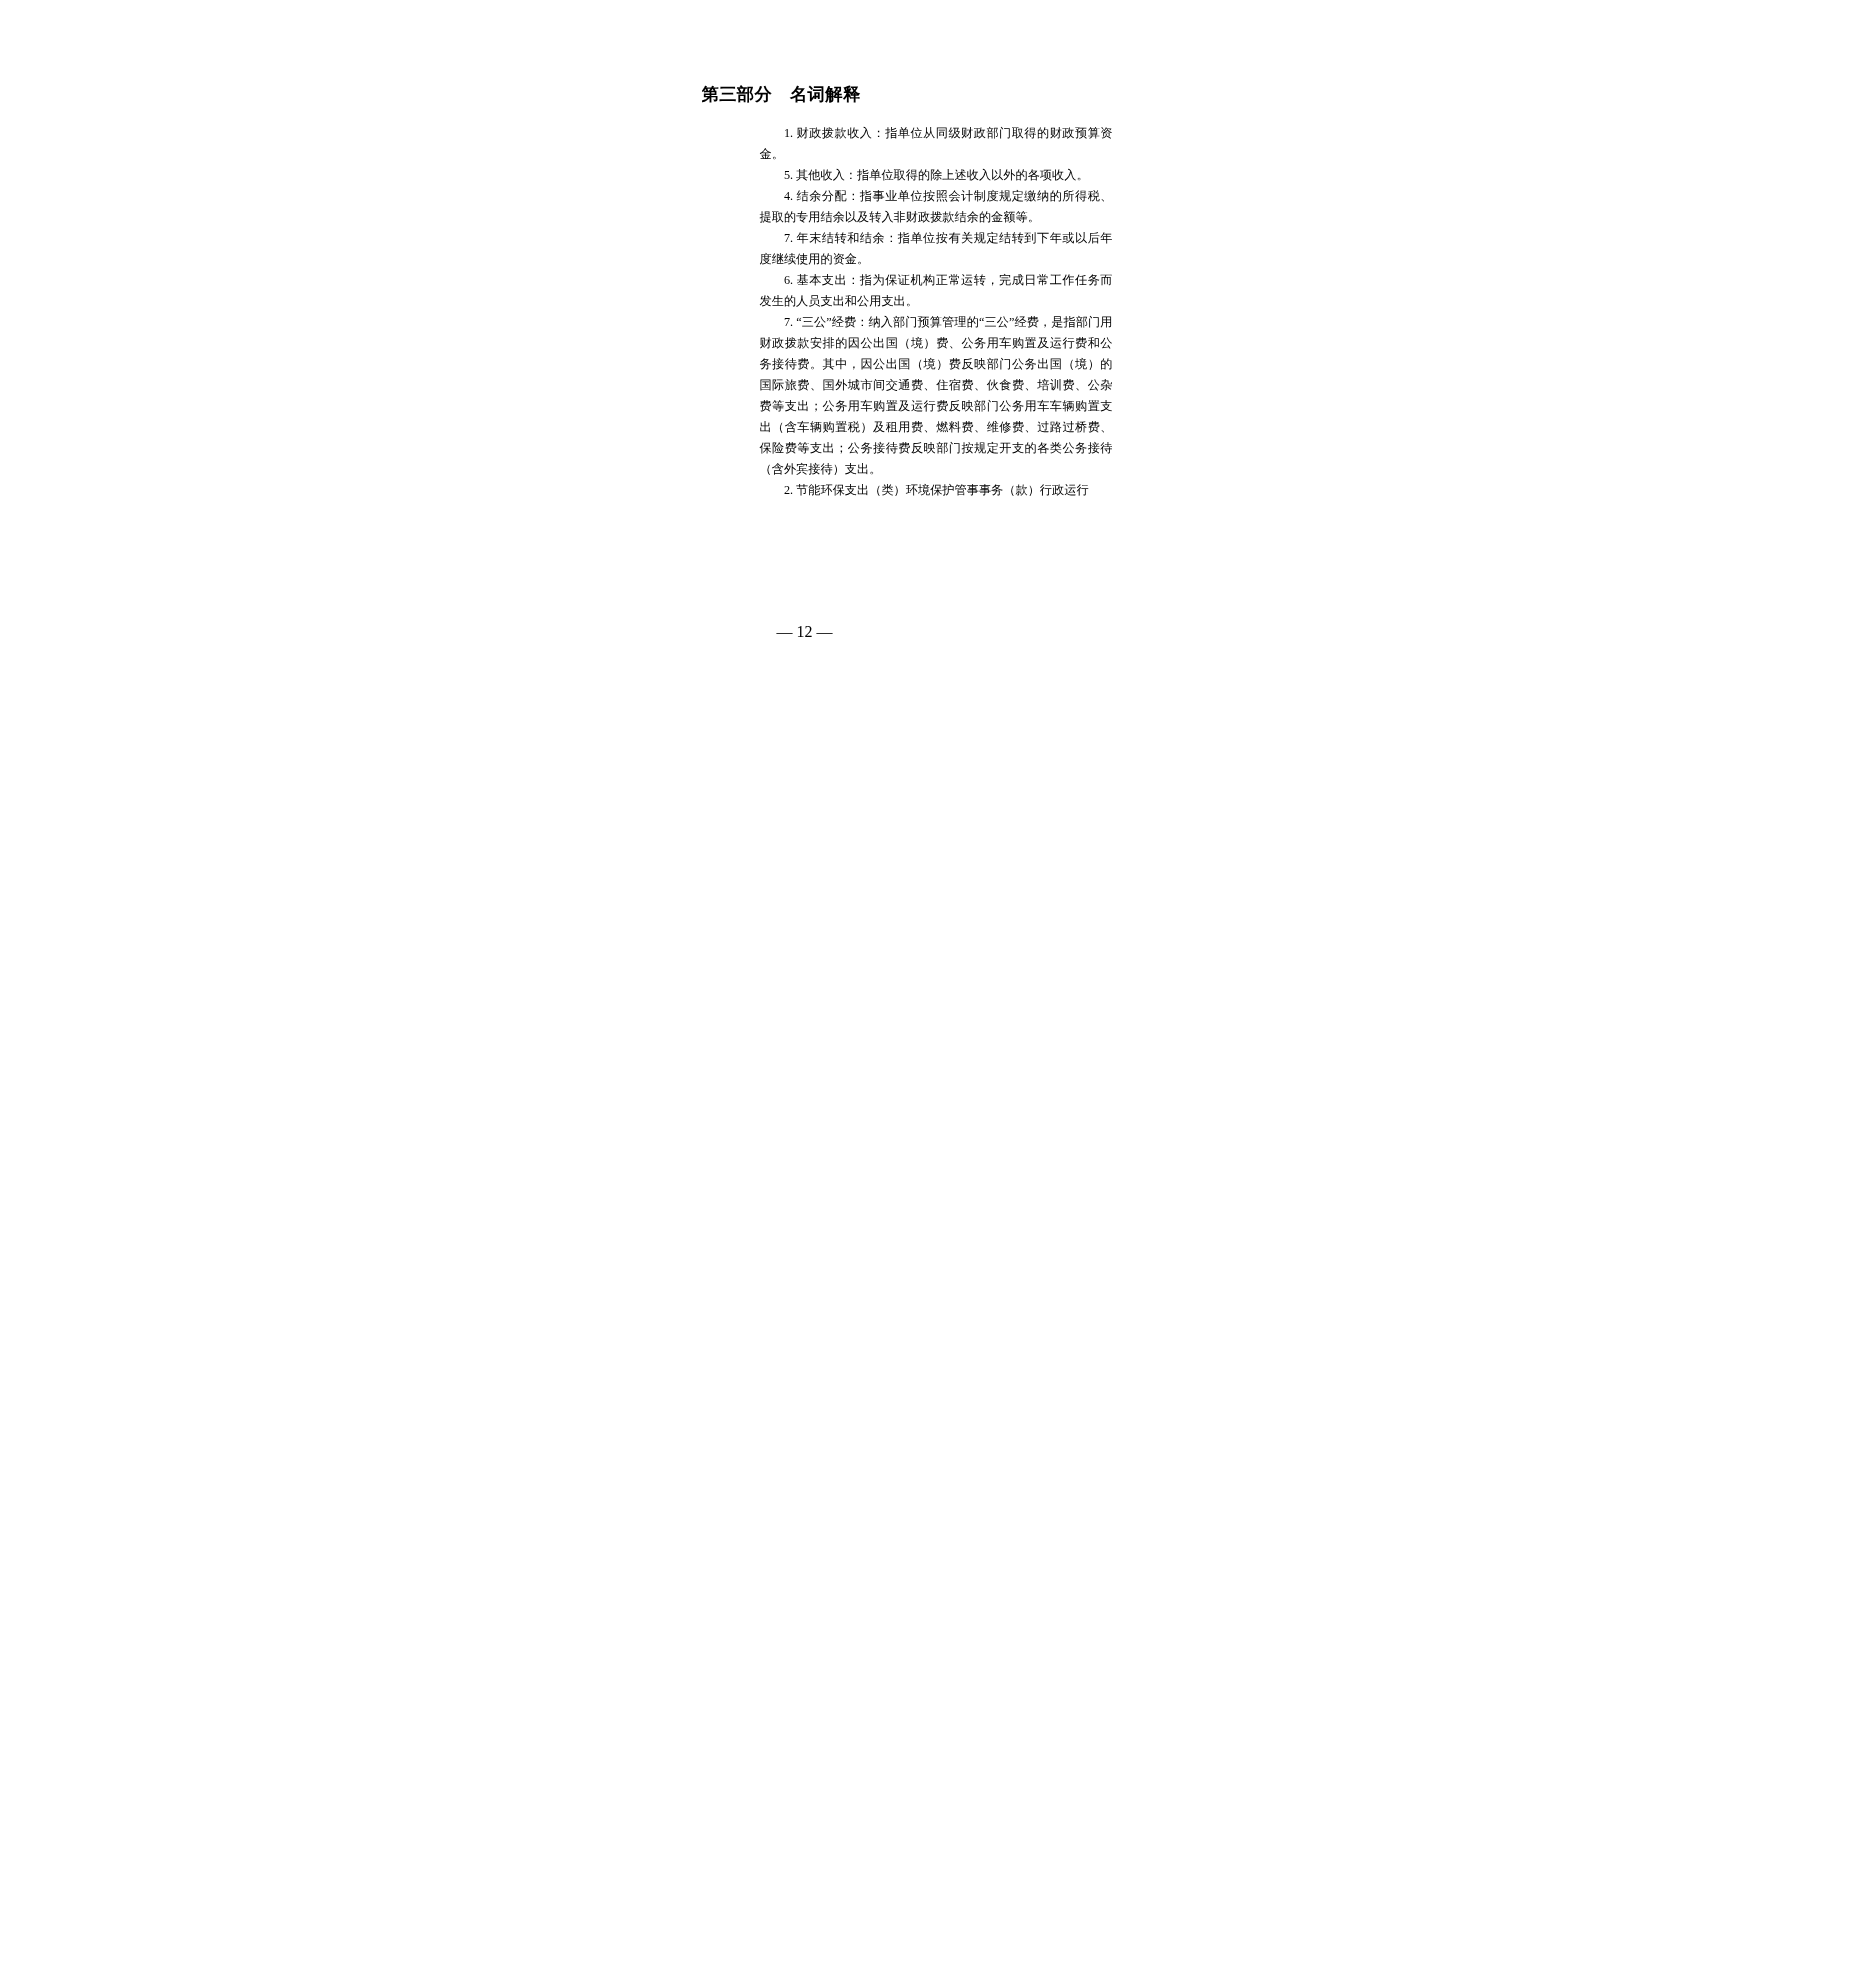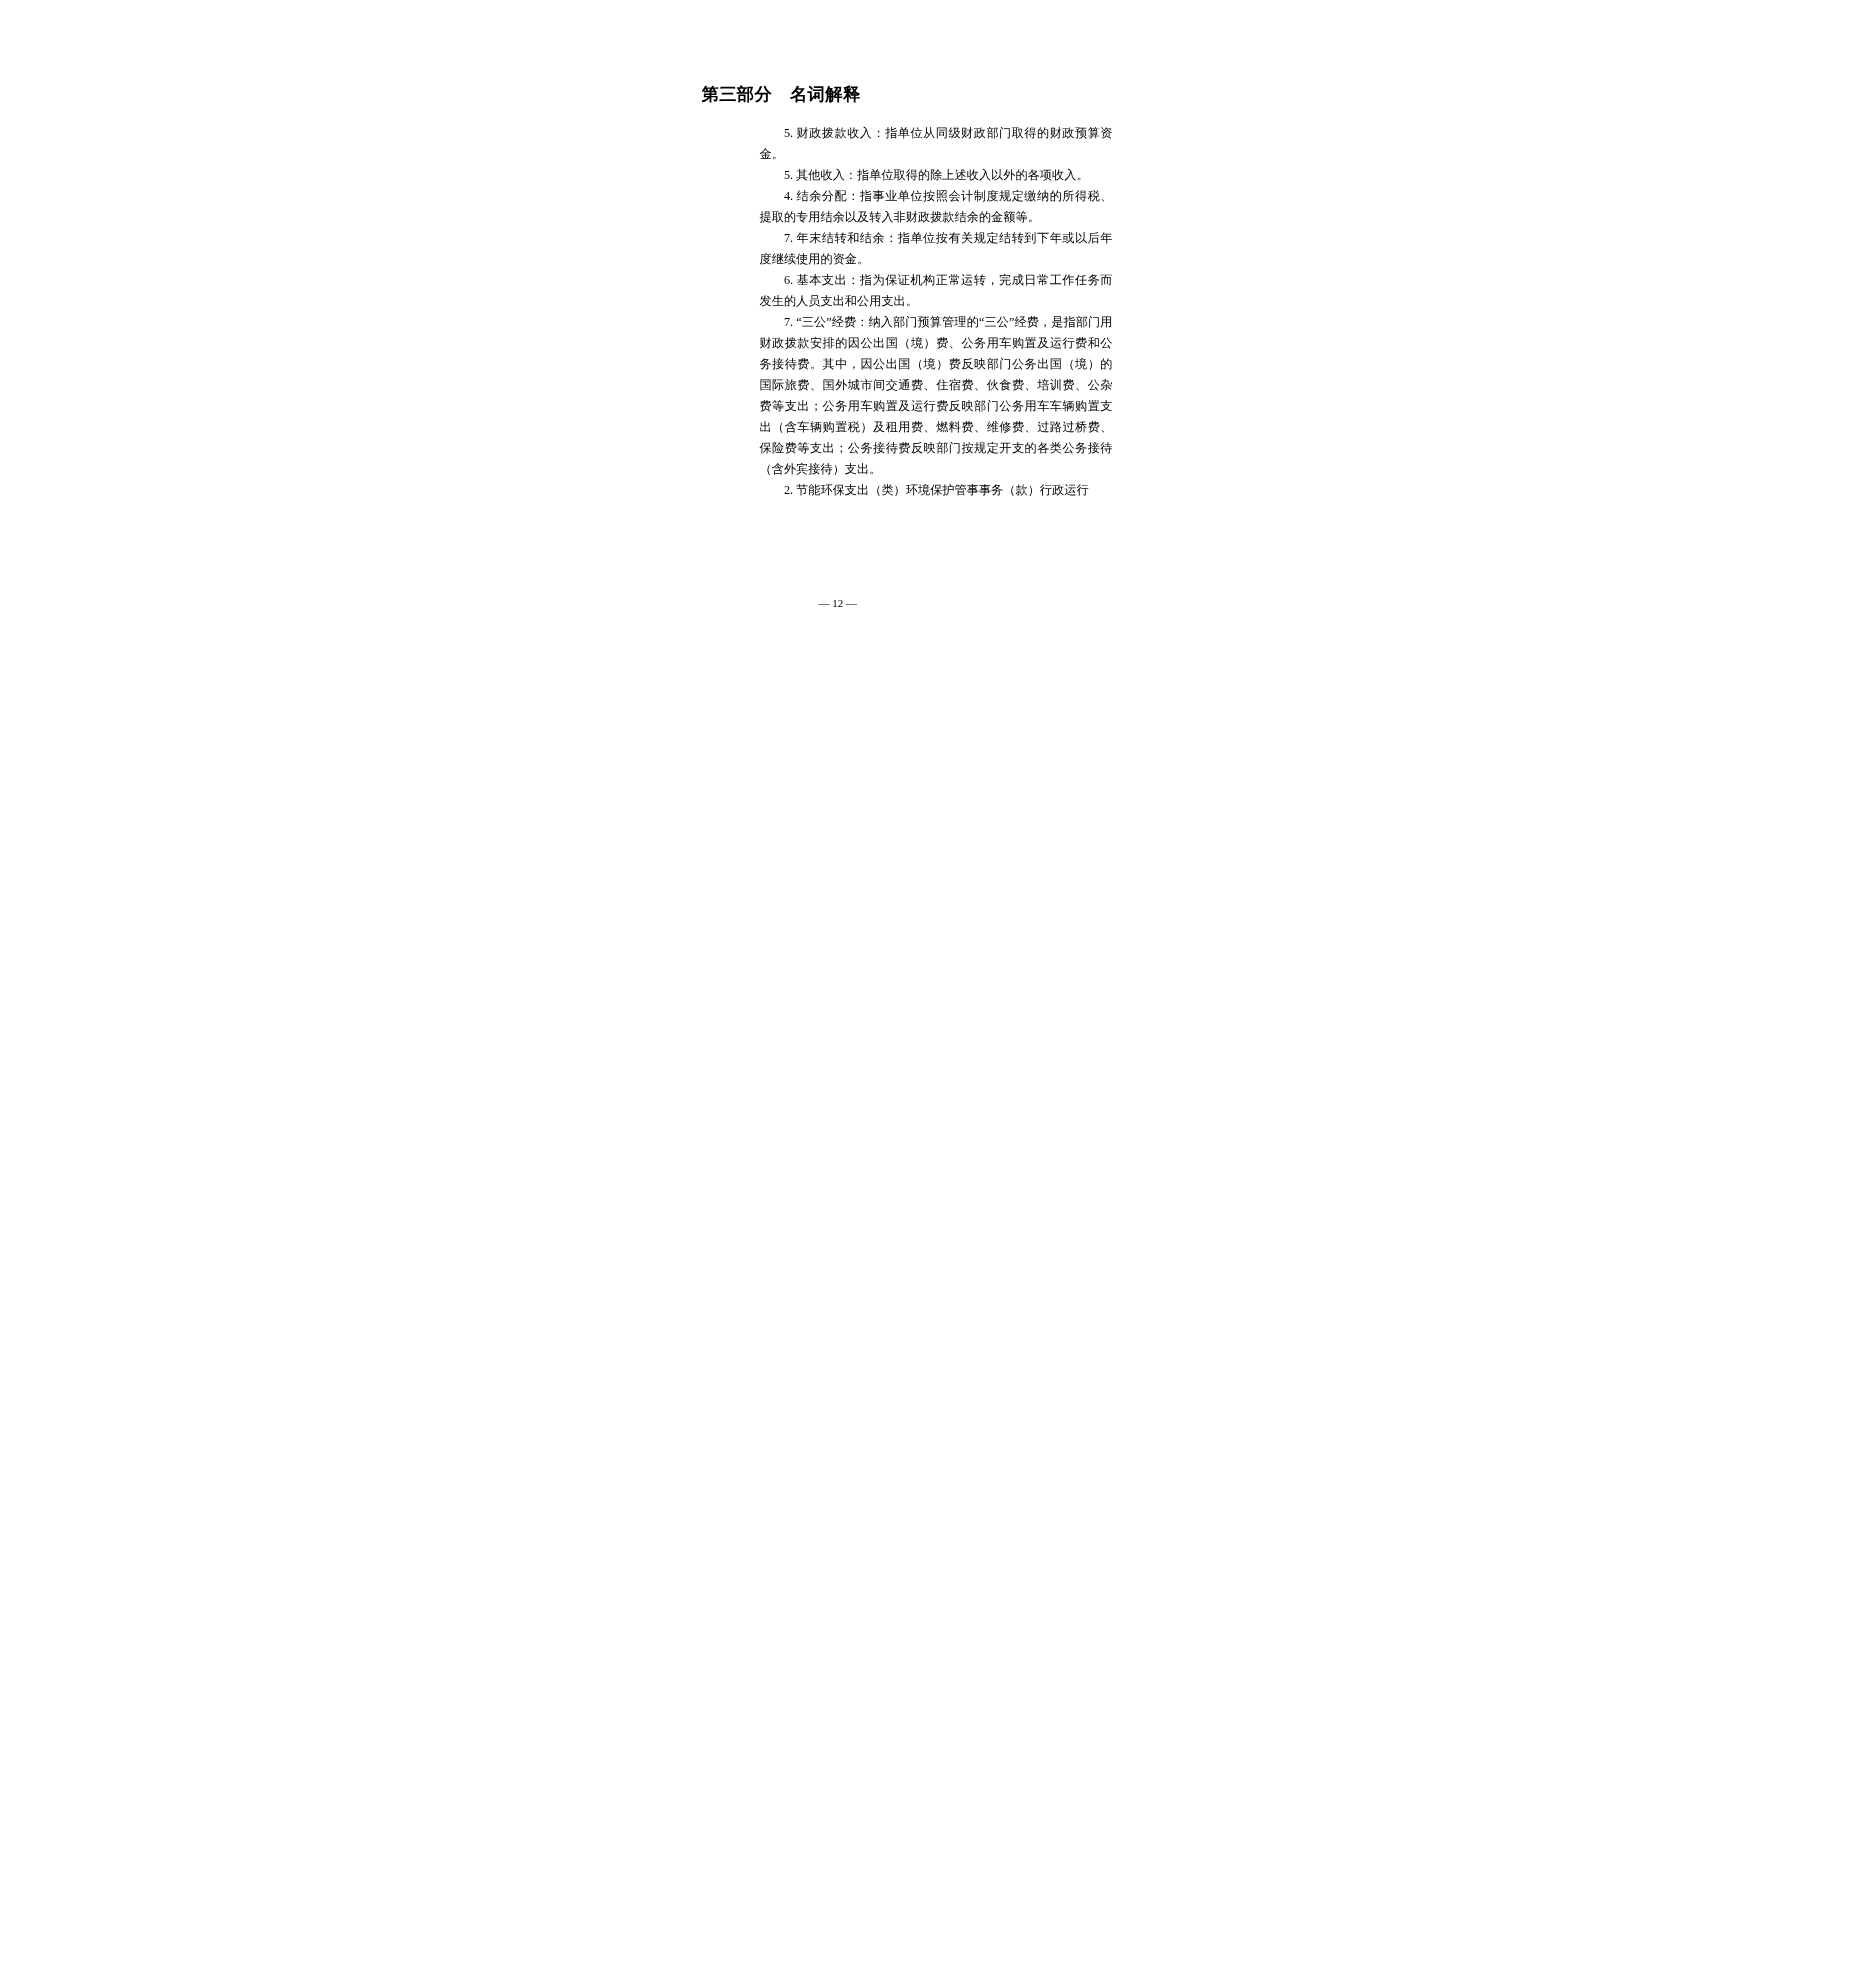--- a/index.html
+++ b/index.html
@@ -40,37 +40,36 @@
   }
   .para {
     margin: 0;
     padding: 0;
     text-indent: 2em;
     text-align: justify;
     text-justify: inter-ideograph;
   }
   .page-number {
     position: absolute;
-    top: 597px;
+    top: 623px;
     left: 75px;
     font-family: "Liberation Serif", "DejaVu Serif", serif;
-    font-size: 11px;
+    font-size: 16px;
     color: #000000;
     white-space: pre;
-    margin-left: 42px;
   }
 </style>
 </head>
 <body>
 
 <div class="page">
   <div class="doc-title">第三部分　名词解释</div>
 
   <div class="body-text">
-      <p class="para">5. 财政拨款收入：指单位从同级财政部门取得的财政预算资金。</p>
+      <p class="para">1. 财政拨款收入：指单位从同级财政部门取得的财政预算资金。</p>
       <p class="para">5. 其他收入：指单位取得的除上述收入以外的各项收入。</p>
       <p class="para">4. 结余分配：指事业单位按照会计制度规定缴纳的所得税、提取的专用结余以及转入非财政拨款结余的金额等。</p>
       <p class="para">7. 年末结转和结余：指单位按有关规定结转到下年或以后年度继续使用的资金。</p>
       <p class="para">6. 基本支出：指为保证机构正常运转，完成日常工作任务而发生的人员支出和公用支出。</p>
       <p class="para">7. “三公”经费：纳入部门预算管理的“三公”经费，是指部门用财政拨款安排的因公出国（境）费、公务用车购置及运行费和公务接待费。其中，因公出国（境）费反映部门公务出国（境）的国际旅费、国外城市间交通费、住宿费、伙食费、培训费、公杂费等支出；公务用车购置及运行费反映部门公务用车车辆购置支出（含车辆购置税）及租用费、燃料费、维修费、过路过桥费、保险费等支出；公务接待费反映部门按规定开支的各类公务接待（含外宾接待）支出。</p>
       <p class="para">2. 节能环保支出（类）环境保护管事事务（款）行政运行</p>
     </div>
 
   <div class="page-number">— 12 —</div>
 </div>

